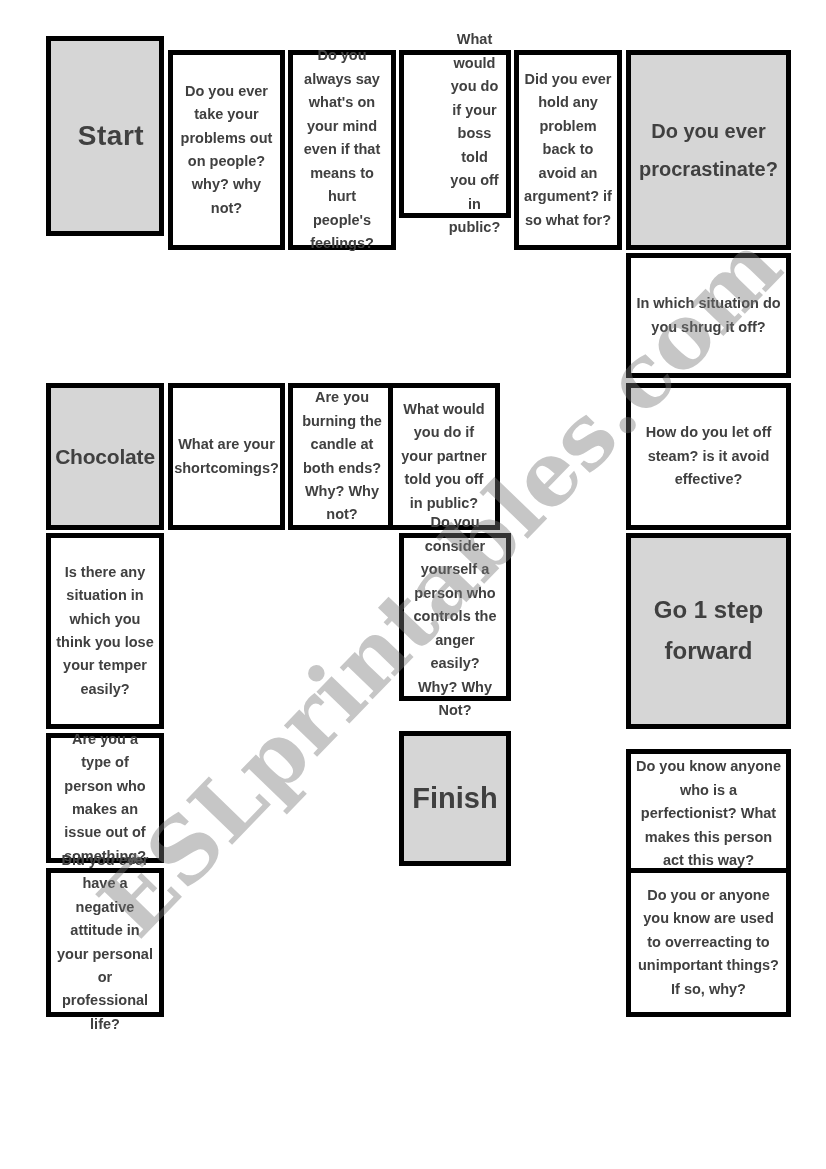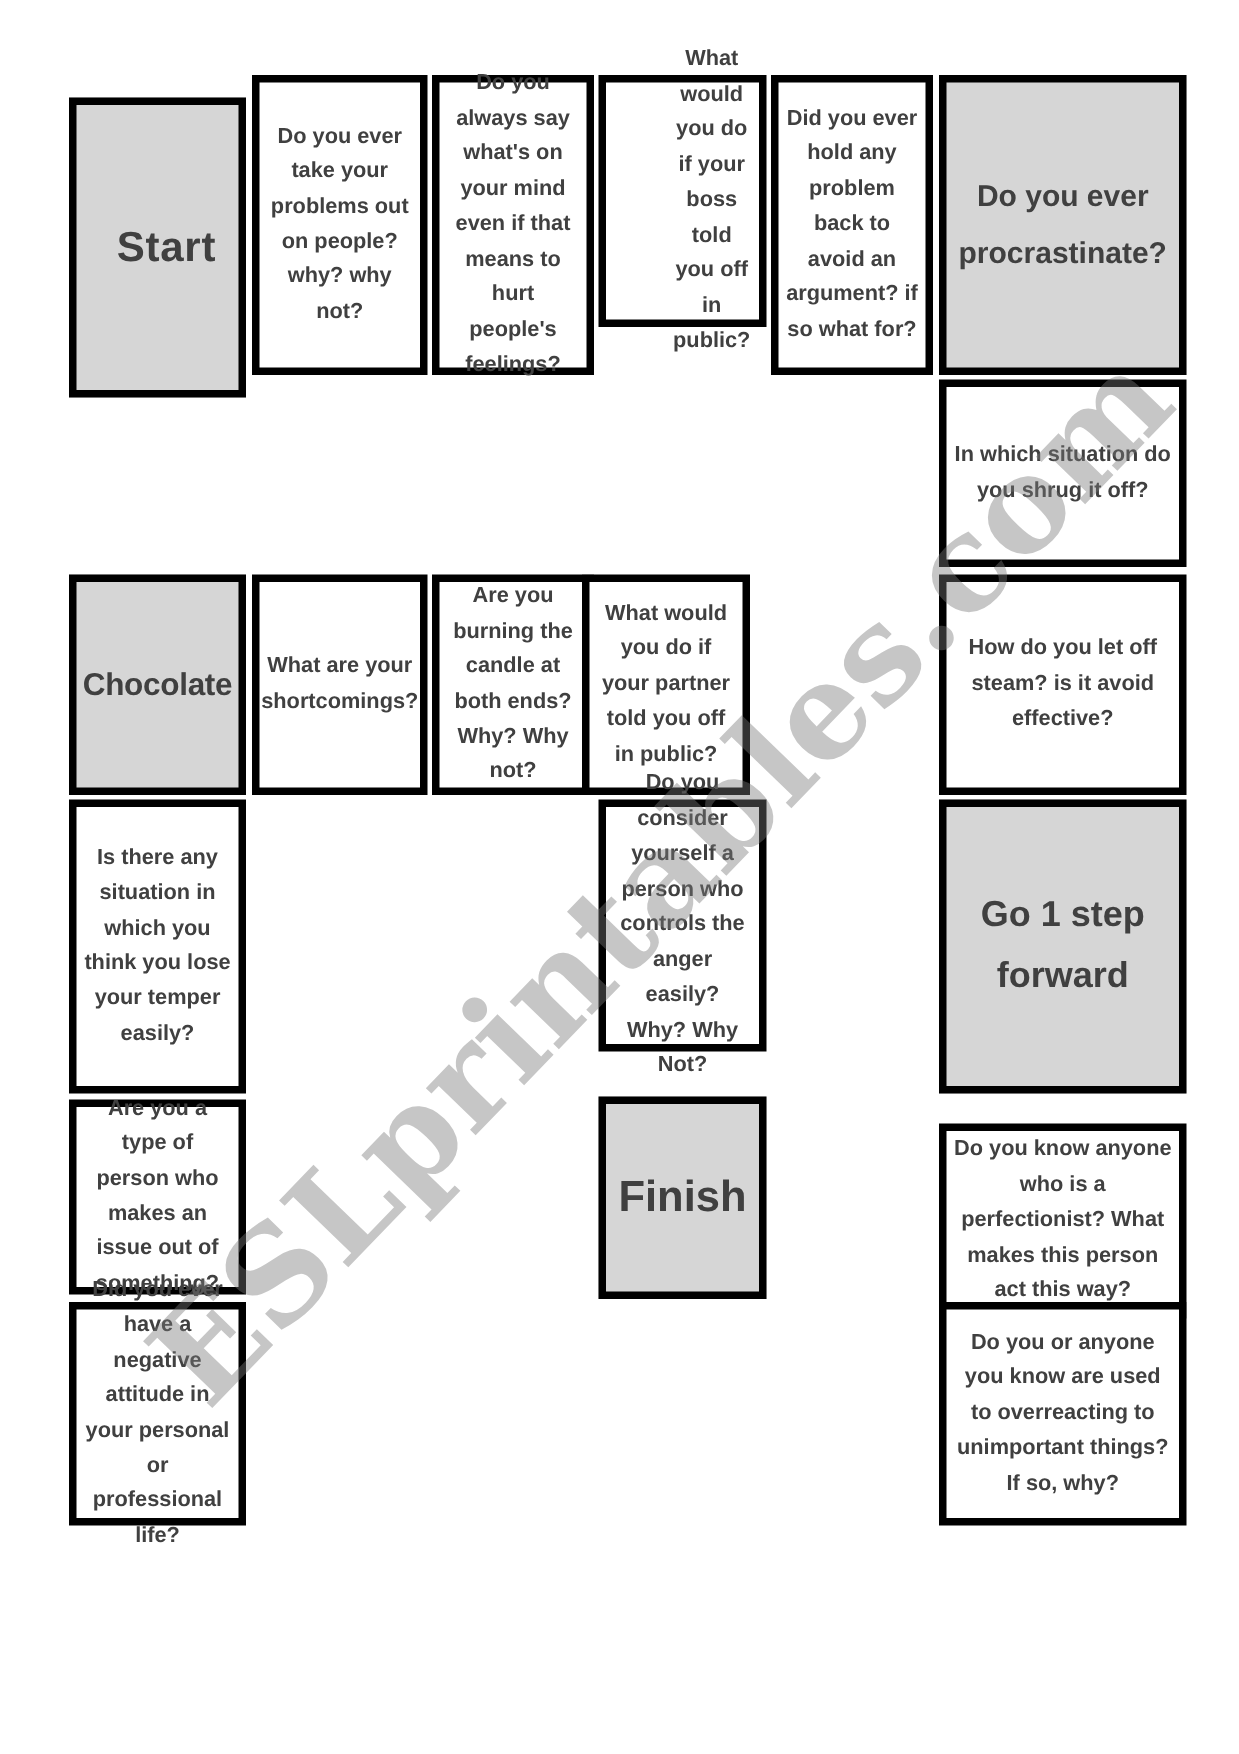--- a/index.html
+++ b/index.html
@@ -34,21 +34,21 @@
     padding: 4px 5px;
   }
   
   .t-start        { font-size: 28px; letter-spacing: 0.5px; }
   .t-procrastinate{ font-size: 20px; line-height: 1.9; padding: 0 4px; }
   .t-chocolate    { font-size: 21px; letter-spacing: -0.2px; }
   .t-go           { font-size: 24px; line-height: 1.7; padding: 16px 16px; }
   .t-finish       { font-size: 29px; }
 
   
-  .p-r1c1 { left: 46px;  top: 65px;  width: 118px; height: 200px; padding-left: 12px; }
+  .p-r1c1 { left: 46px;  top: 36px;  width: 118px; height: 200px; padding-left: 12px; }
   .p-r1c2 { left: 168px; top: 50px;  width: 117px; height: 200px; }
   .p-r1c3 { left: 288px; top: 50px;  width: 108px; height: 200px; }
   .p-r1c4 { left: 399px; top: 50px;  width: 112px; height: 168px; padding-left: 44px; }
   .p-r1c5 { left: 514px; top: 50px;  width: 108px; height: 200px; }
   .p-r1c6 { left: 626px; top: 50px;  width: 165px; height: 200px; }
   .p-r2c6 { left: 626px; top: 253px; width: 165px; height: 125px; }
   .p-r3c1 { left: 46px;  top: 383px; width: 118px; height: 147px; }
   .p-r3c2 { left: 168px; top: 383px; width: 117px; height: 147px; }
   .p-r3c3 { left: 288px; top: 383px; width: 108px; height: 147px; }
   .p-r3c4 { left: 388px; top: 383px; width: 112px; height: 147px; }

